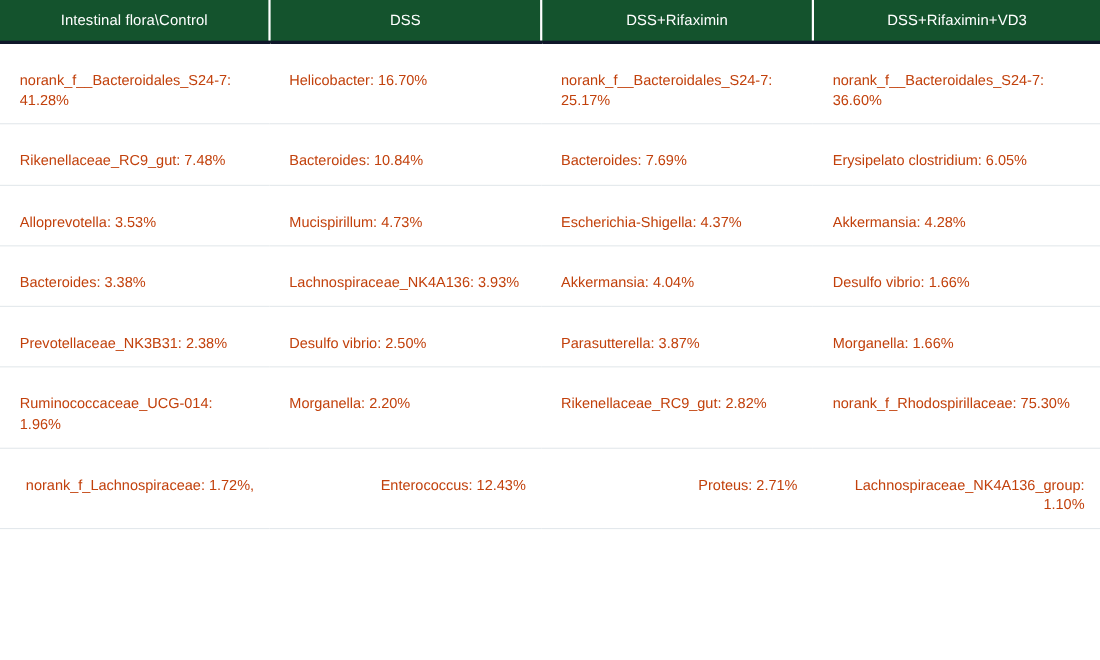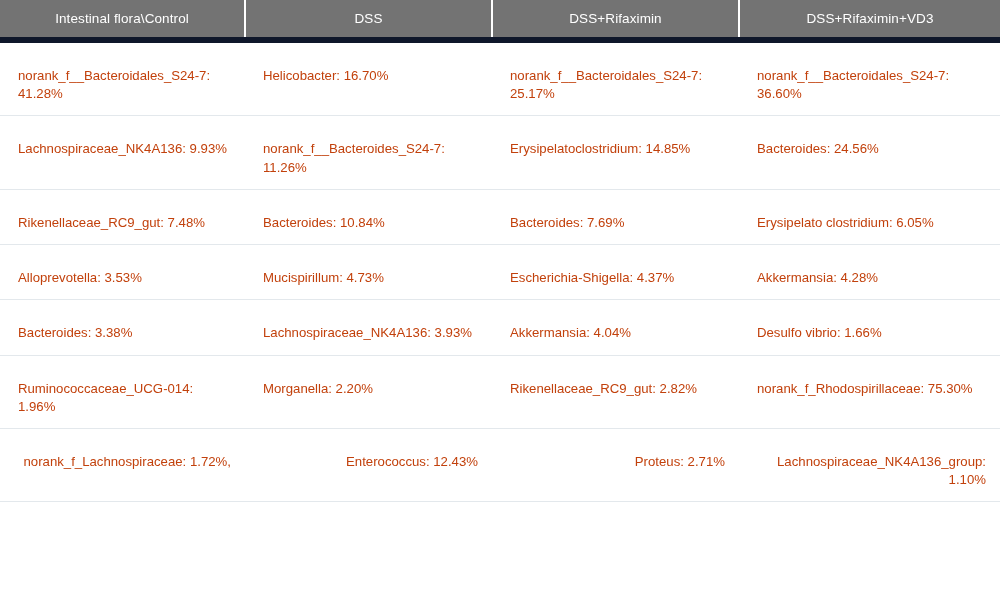--- a/index.html
+++ b/index.html
@@ -16,28 +16,28 @@
     box-sizing: border-box;
   }
 
   table.flora-table {
     border-collapse: collapse;
     table-layout: fixed;
     width: 1000px;
   }
 
   table.flora-table th {
-    background: #737373;
+    background: #14532d;
     color: #ffffff;
     font-size: 13.5px;
     font-weight: normal;
     text-align: center;
     padding: 11px 6px;
     border-right: 2px solid #ffffff;
-    border-bottom: 6px solid #0f172a;
+    border-bottom: 3px solid #0f172a;
     letter-spacing: 0.1px;
   }
   table.flora-table th:last-child {
     border-right: none;
   }
 
   table.flora-table td {
     font-size: 13.2px;
     color: #c2410c;
     padding: 24px 14px 12px 18px;
@@ -77,44 +77,44 @@
       </tr>
     </thead>
     <tbody>
       <tr>
         <td>norank_f__Bacteroidales_S24-7: 41.28%</td>
         <td>Helicobacter: 16.70%</td>
         <td>norank_f__Bacteroidales_S24-7: 25.17%</td>
         <td>norank_f__Bacteroidales_S24-7: 36.60%</td>
       </tr>
       <tr>
-        <td>Lachnospiraceae_NK4A136: 9.93%</td>
-        <td>norank_f__Bacteroides_S24-7: 11.26%</td>
-        <td>Erysipelatoclostridium: 14.85%</td>
-        <td>Bacteroides: 24.56%</td>
-      </tr>
-      <tr>
         <td>Rikenellaceae_RC9_gut: 7.48%</td>
         <td>Bacteroides: 10.84%</td>
         <td>Bacteroides: 7.69%</td>
         <td>Erysipelato clostridium: 6.05%</td>
       </tr>
       <tr>
         <td>Alloprevotella: 3.53%</td>
         <td>Mucispirillum: 4.73%</td>
         <td>Escherichia-Shigella: 4.37%</td>
         <td>Akkermansia: 4.28%</td>
       </tr>
       <tr>
         <td>Bacteroides: 3.38%</td>
         <td>Lachnospiraceae_NK4A136: 3.93%</td>
         <td>Akkermansia: 4.04%</td>
         <td>Desulfo vibrio: 1.66%</td>
       </tr>
       <tr>
+        <td>Prevotellaceae_NK3B31: 2.38%</td>
+        <td>Desulfo vibrio: 2.50%</td>
+        <td>Parasutterella: 3.87%</td>
+        <td>Morganella: 1.66%</td>
+      </tr>
+      <tr>
         <td>Ruminococcaceae_UCG-014: 1.96%</td>
         <td>Morganella: 2.20%</td>
         <td>Rikenellaceae_RC9_gut: 2.82%</td>
         <td>norank_f_Rhodospirillaceae: 75.30%</td>
       </tr>
       <tr>
         <td>norank_f_Lachnospiraceae: 1.72%,</td>
         <td>Enterococcus: 12.43%</td>
         <td>Proteus: 2.71%</td>
         <td>Lachnospiraceae_NK4A136_group: 1.10%</td>

